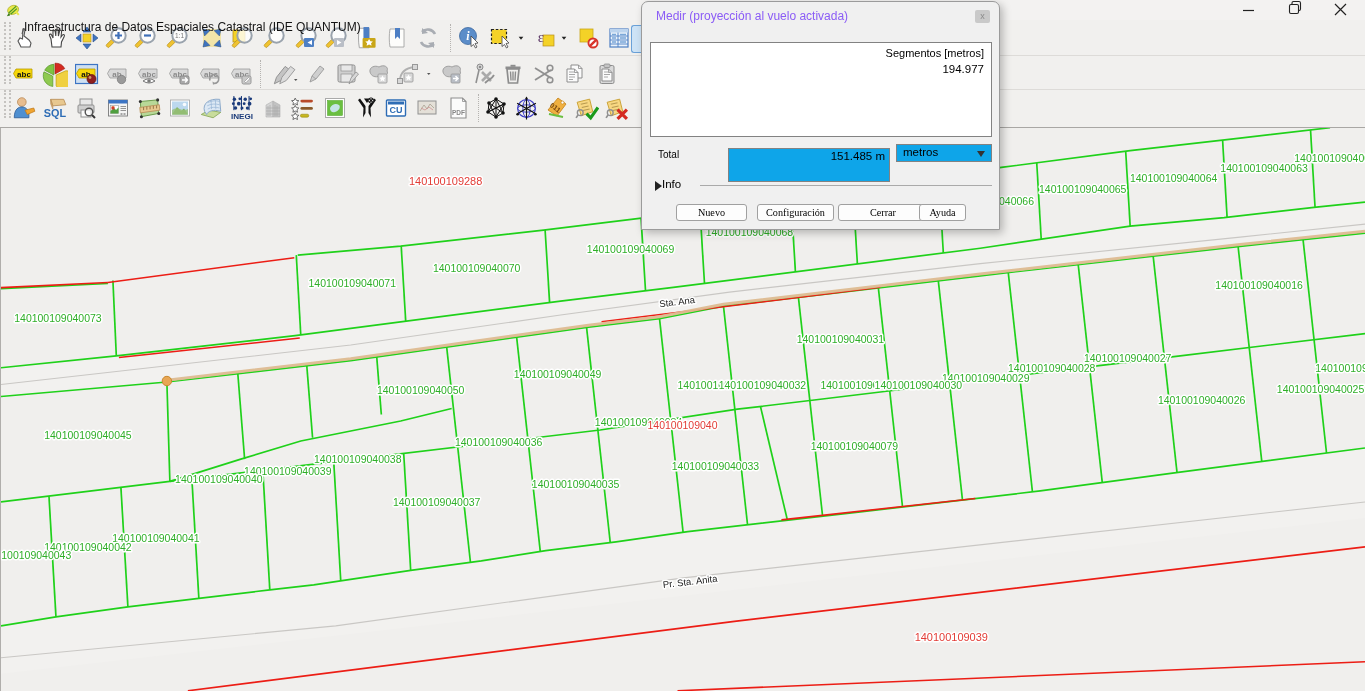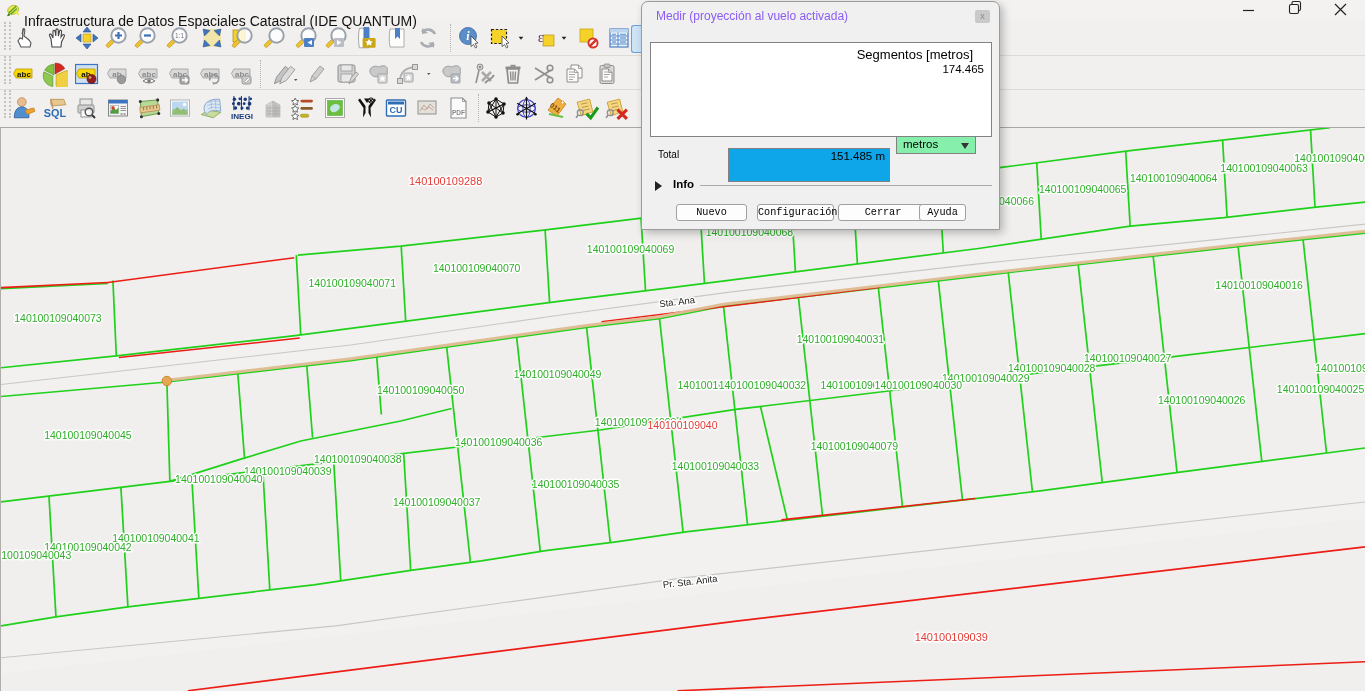--- a/index.html
+++ b/index.html
@@ -1,36 +1,36 @@
 <!DOCTYPE html>
 <html><head><meta charset="utf-8"><style>
 *{margin:0;padding:0;box-sizing:border-box}
 html,body{width:1365px;height:691px;overflow:hidden;font-family:"Liberation Sans",sans-serif;background:#f0efed}
 #titlebar{position:absolute;left:0;top:0;width:1365px;height:20px;background:#f3f2f1}
-#titlebar .txt{position:absolute;left:24px;top:13px;font-size:14px;color:#111}
+#titlebar .txt{position:absolute;left:24px;top:20px;font-size:12px;color:#111}
 #toolbars{position:absolute;left:0;top:20px;width:1365px;height:108px;background:#f1f0ee;border-bottom:1px solid #a9a7a4}
 .ic{position:absolute}
 .vsep{position:absolute;width:1px;border-left:1px dotted #b5b3b0}
 .grip{position:absolute;width:1px;height:28px;border-left:2px dotted #c5c3c0}
 .hsep{position:absolute;left:0;width:1365px;height:1px;background:#dddbd8}
 #map{position:absolute;left:0;top:128px;border-left:1px solid #b0aeab}
 #dlg{position:absolute;left:641px;top:1px;width:359px;height:229px;background:#f0f0f0;border:1px solid #9b9b9b;border-radius:7px 7px 0 0;box-shadow:3px 3px 8px rgba(0,0,0,0.25);font-size:12px}
 #dlg .title{position:absolute;left:14px;top:7px;color:#8b5cf6;font-size:12px}
 #dlg .close{position:absolute;right:9px;top:8px;width:15px;height:13px;background:#c9c9c9;border-radius:2px;color:#8a8a8a;font-size:9px;text-align:center;line-height:13px}
 #dlg .list{position:absolute;left:8px;top:40px;width:342px;height:95px;background:#fff;border:1px solid #828282}
-#dlg .seg{position:absolute;right:18px;top:4px;font-size:13px}
+#dlg .seg{position:absolute;right:7px;top:4px;font-size:11px}
 #dlg .segv{position:absolute;right:7px;top:20px;font-size:11.5px}
 #dlg .total{position:absolute;left:16px;top:147px;font-size:10px}
 #dlg .inp{position:absolute;left:86px;top:146px;width:162px;height:34px;background:#0ea5e9;border:1px solid #828282;font-size:11.5px;text-align:right;padding:1px 4px 0 0}
-#dlg .dd{position:absolute;left:254px;top:134px;width:80px;height:18px;background:#86efac;border:1px solid #828282;font-size:11.5px;padding:1px 0 0 6px}
+#dlg .dd{position:absolute;left:254px;top:142px;width:96px;height:18px;background:#0ea5e9;border:1px solid #828282;font-size:11.5px;padding:1px 0 0 6px}
 #dlg .dd:after{content:"";position:absolute;right:6px;top:6px;border:4.5px solid transparent;border-top:6px solid #333}
-#dlg .info{position:absolute;left:31px;top:176px;font-size:11.5px;font-weight:bold}
+#dlg .info{position:absolute;left:20px;top:176px;font-size:11.5px;font-weight:normal}
 #dlg .tri{position:absolute;left:13px;top:179px;width:0;height:0;border:5px solid transparent;border-left:7px solid #222}
 #dlg .iline{position:absolute;left:58px;top:183px;width:292px;height:1px;background:#aaa}
-#dlg button{position:absolute;top:202px;height:17px;background:#fdfdfd;border:1px solid #a0a0a0;border-radius:3px;font-size:10.2px;font-family:Liberation Mono, monospace;padding:0}
+#dlg button{position:absolute;top:202px;height:17px;background:#fdfdfd;border:1px solid #a0a0a0;border-radius:3px;font-size:10.2px;font-family:Liberation Serif, serif;padding:0}
 .winbtn{position:absolute;top:0;height:20px;color:#222}
 </style></head><body>
 <div id="toolbars">
     <div class="vsep" style="left:450px;top:4px;height:28px"></div>
     <div class="vsep" style="left:260px;top:40px;height:28px"></div>
     <div class="vsep" style="left:478px;top:74px;height:28px"></div>
     <div class="grip" style="left:4px;top:2px"></div>
     <div class="grip" style="left:9px;top:2px"></div>
     <div class="grip" style="left:4px;top:36px"></div>
     <div class="grip" style="left:9px;top:36px"></div>
@@ -570,21 +570,21 @@
     </svg>
 <svg class="winbtn" style="left:1329px" width="24" height="20">
       <path d="M6 4 L17 15 M17 4 L6 15" stroke="#222" stroke-width="1.2"></path>
     </svg>
 </div>
 <div id="dlg">
 <div class="title">Medir (proyección al vuelo activada)</div>
 <div class="close">x</div>
 <div class="list">
       <div class="seg">Segmentos [metros]</div>
-      <div class="segv">174.465</div>
+      <div class="segv">194.977</div>
     </div>
 <div class="total">Total</div>
 <div class="inp">151.485 m</div>
 <div class="dd">metros</div>
 <div class="tri"></div>
     <div class="info">Info</div>
     <div class="iline"></div>
 <button style="left:34px;width:71px">Nuevo</button>
 <button style="left:115px;width:77px">Configuración</button>
 <button style="left:196px;width:90px">Cerrar</button>

